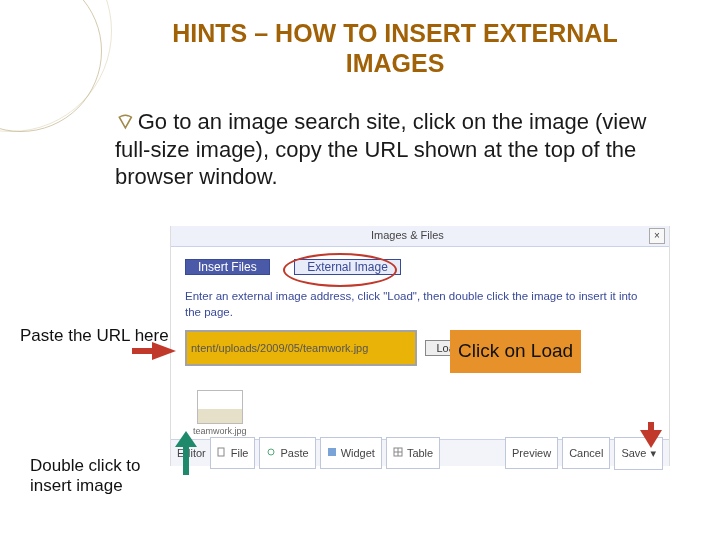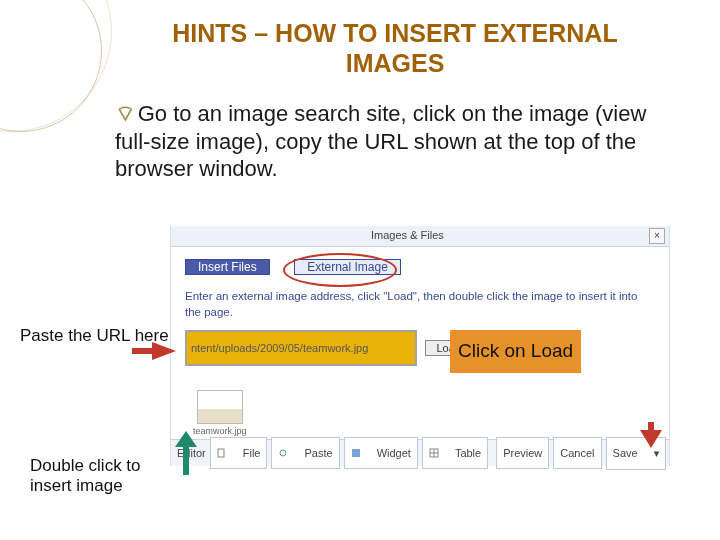--- a/index.html
+++ b/index.html
@@ -1,38 +1,38 @@
 <!DOCTYPE html>
 <html><head>
 <meta charset="utf-8">
 <style>
 html,body{margin:0;padding:0;width:720px;height:540px;background:#fff;font-family:Arial,Helvetica,sans-serif;overflow:hidden}
 .slide{position:relative;width:720px;height:540px}
 .deco{position:absolute;left:-60px;top:-30px;width:160px;height:160px;border:1px solid #b9a77a;border-radius:50%;opacity:.6}
 .deco2{position:absolute;left:-90px;top:-70px;width:200px;height:200px;border:1px solid #d6cba8;border-radius:50%;opacity:.5}
 .title{position:absolute;top:18px;left:130px;right:60px;font-family:Arial,sans-serif;font-weight:bold;font-size:25px;text-align:center;color:#a16207;line-height:1.2}
-.body{position:absolute;top:100px;left:115px;right:70px;font-size:22px;color:#1a1a1a;line-height:1.25}
+.body{position:absolute;top:108px;left:115px;right:70px;font-size:22px;color:#1a1a1a;line-height:1.25}
 .bullet-glyph{font-weight:bold;font-size:22px;color:#a0894a;margin-right:2px}
 .shot{position:absolute;left:170px;top:226px;width:498px;height:240px;background:#fff;border-left:1px solid #ddd;border-right:1px solid #ddd}
 .shot .hdr{height:20px;background:#eef1f9;border-bottom:1px solid #c9d2e8;position:relative;font-size:11px;color:#444}
 .shot .hdr span{position:absolute;left:200px;top:3px}
 .shot .hdr .x{position:absolute;right:4px;top:2px;width:14px;height:14px;border:1px solid #aaa;background:#f8f8f8;font-size:10px;text-align:center;line-height:13px;color:#444}
 .tabs{padding:10px 14px 0 14px}
 .tab{display:inline-block;padding:0 12px;font-size:12px;color:#fff;background:#4a5aa8;border:1px solid #374a99}
 .tab.light{background:#e8ecf8;color:#3a4a99;margin-left:20px;position:relative}
 .ring{position:absolute;left:-12px;top:-7px;width:110px;height:30px;border:2px solid #c0392b;border-radius:50%}
 .desc{padding:14px 14px 6px 14px;font-size:11.5px;color:#3a4a99;line-height:1.35}
 .urlrow{margin:4px 14px 0 14px}
 .urlrow input{width:220px;font-size:11px;padding:10px 4px;border:2px solid #a3a3a3;background:#eab308;color:#555}
 .urlrow button{font-size:11px;padding:1px 10px;margin-left:4px;border:1px solid #888;background:#eee;color:#333}
 .thumb{margin:24px 0 0 22px;display:inline-block;}
 .thumb .img{width:44px;height:32px;border:1px solid #bbb;background:linear-gradient(#fff 55%,#e6e0c9 55%);margin:auto}
 .thumb .cap{font-size:9px;color:#666;margin-top:2px}
 .toolbar{position:absolute;left:0;right:0;bottom:0;height:26px;background:#f2f4fa;border-top:1px solid #c9d2e8;font-size:11px;color:#444;display:flex;align-items:center;padding:0 6px;gap:4px}
-.toolbar .tbtn{border:1px solid #bfc7dd;background:#fff;padding:9px 6px;display:inline-flex;align-items:center;gap:16px}
+.toolbar .tbtn{border:1px solid #bfc7dd;background:#fff;padding:9px 6px;display:inline-flex;gap:4px}
 .toolbar .spacer{flex:1}
 .callout{position:absolute;font-size:17px;color:#111;line-height:1.2}
 .callout.orange{background:#e6912a;color:#111;padding:10px 8px;font-size:19px}
 .arrow-r{position:absolute;width:0;height:0;border-top:9px solid transparent;border-bottom:9px solid transparent;border-left:24px solid #c0392b}
 .arrow-r::before{content:"";position:absolute;left:-44px;top:-3px;width:22px;height:6px;background:#c0392b}
 .arrow-up{position:absolute;width:6px;height:30px;background:#1f8a6b}
 .arrow-up::before{content:"";position:absolute;left:-8px;top:-14px;border-left:11px solid transparent;border-right:11px solid transparent;border-bottom:16px solid #1f8a6b}
 .arrow-dn{position:absolute;width:0;height:0;border-left:11px solid transparent;border-right:11px solid transparent;border-top:18px solid #c0392b}
 .arrow-dn::after{content:"";position:absolute;left:-3px;top:-26px;width:6px;height:12px;background:#c0392b}
 .mini{width:10px;height:10px;display:inline-block}

